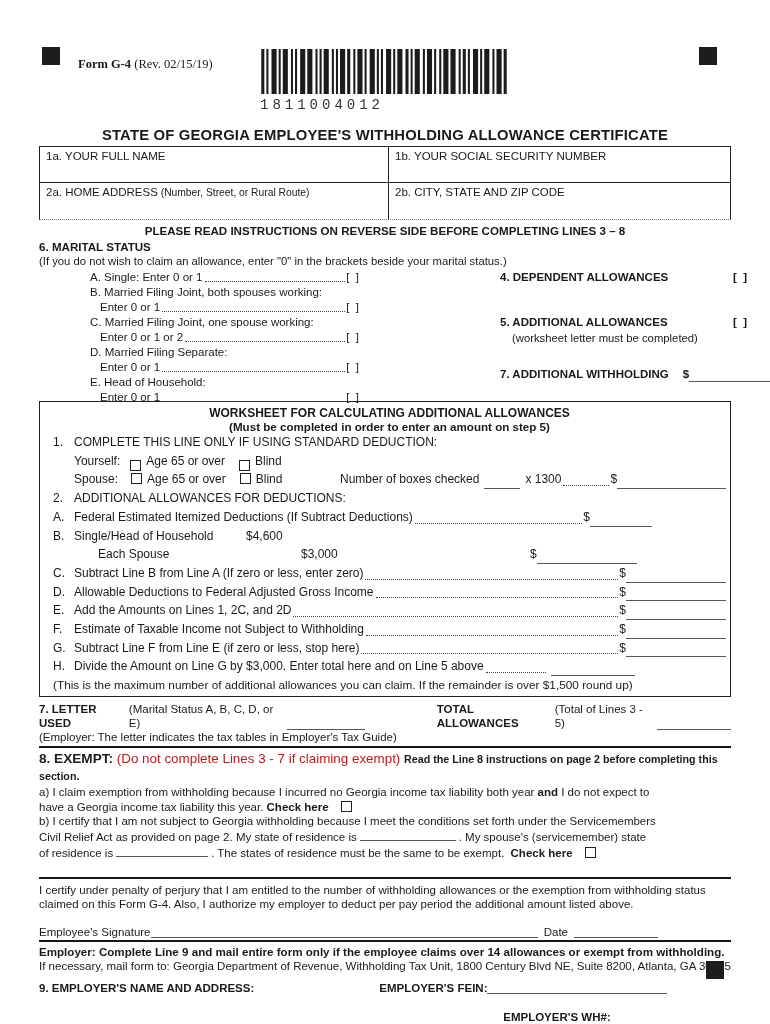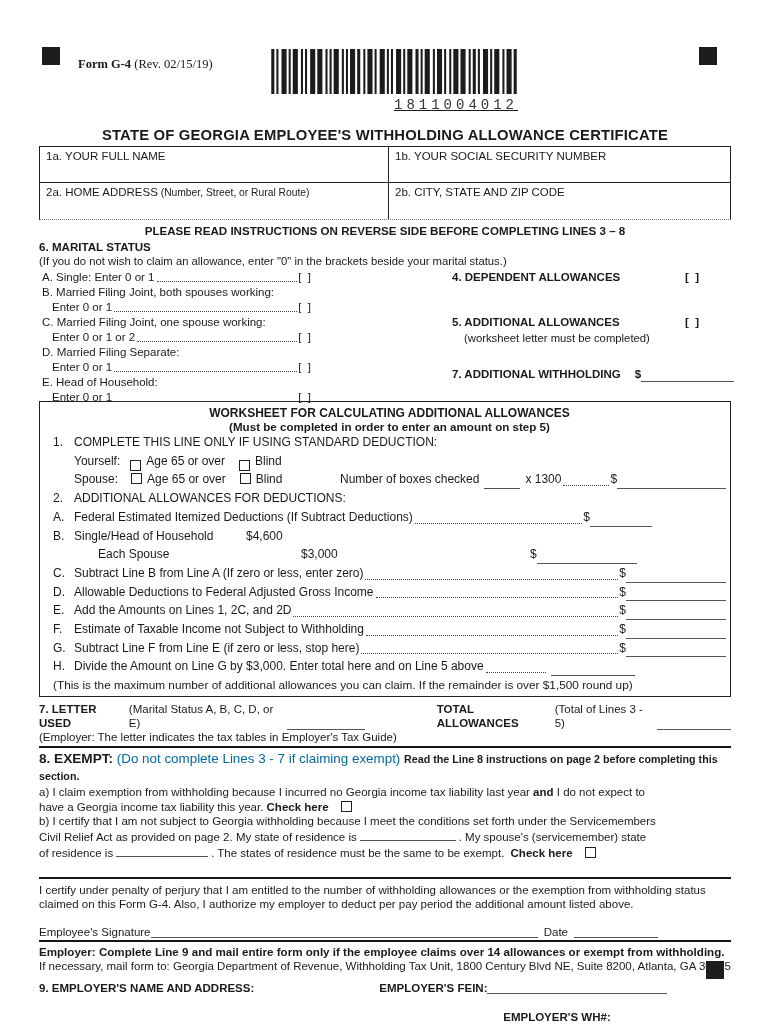--- a/index.html
+++ b/index.html
@@ -3,32 +3,32 @@
 <meta charset="utf-8">
 <style>
   html,body{margin:0;padding:0;background:#e8e8e8;}
   .page{position:relative;width:770px;height:1024px;margin:0 auto;background:#ffffff;
         font-family:"Liberation Sans", sans-serif;color:#1a1a1a;font-size:11.5px;overflow:hidden;}
   .content{padding:0 39px;}
   .bold{font-weight:bold;}
   .center{text-align:center;}
   .reg-mark{position:absolute;width:18px;height:18px;background:#1d1d1d;}
   .form-no{position:absolute;left:78px;top:57px;font-family:"Liberation Serif", serif;font-size:12.5px;}
-  .barcode-wrap{position:absolute;left:270px;top:49px;width:248px;text-align:right;text-decoration:underline;}
+  .barcode-wrap{position:absolute;left:260px;top:49px;width:248px;text-align:left;}
   .barcode-num{font-family:"Liberation Mono", monospace;font-size:14px;letter-spacing:4px;color:#333;margin-top:1px;}
   .title{margin-top:127px;font-size:14.8px;letter-spacing:.2px;}
   .grid{margin-top:3px;border:1.3px solid #222;border-bottom:1px dotted #777;display:grid;grid-template-columns:349px 1fr;}
   .cell{height:36px;padding:3px 6px;box-sizing:border-box;font-size:11.5px;}
   .cell.c-left{border-right:1.3px solid #222;}
   .cell.r-top{border-bottom:1.3px solid #222;}
   .hint{font-size:10.3px;}
   .banner{margin-top:4px;font-size:11.6px;}
   .m3-head{margin-top:3px;font-size:11.6px;}
   .m3-note{font-size:11.3px;margin-top:2px;}
-  .m3-rows{position:relative;margin-top:3px;line-height:15px;}
+  .m3-rows{position:relative;margin-top:3px;line-height:15px;margin-left:48px;}
   .m-row{width:272px;display:flex;align-items:flex-end;padding-left:3px;box-sizing:border-box;}
   .m-row .ind{margin-left:10px;}
   .leader{flex:1;border-bottom:1.4px dotted #444;margin:0 1px 3px 2px;min-width:8px;}
   .brk{white-space:pre;font-size:11.5px;}
   .r-item{position:absolute;left:413px;width:247px;display:flex;align-items:flex-end;}
   .r-item .sp{flex:1;}
   .r-note{position:absolute;left:425px;font-size:11.3px;}
   .blank{display:inline-block;border-bottom:1.2px solid #555;height:11px;vertical-align:baseline;}
   .ws-box{margin-top:-4px;border:1.6px solid #222;padding:4px 4px 2px 13px;}
   .ws-title{line-height:14px;font-size:12px;}
@@ -36,21 +36,21 @@
   .ws-row{display:flex;align-items:flex-end;line-height:18.7px;font-size:12px;}
   .ws-num{width:21px;flex:none;}
   .chk{display:inline-block;width:9px;height:9px;border:1.3px solid #222;margin:0 5px -1px 2px;}
   .chkgrp{width:266px;flex:none;}
   .foot-note{line-height:18px;font-size:11.8px;}
   .l7{margin-top:5px;line-height:14px;display:flex;align-items:flex-end;}
   .l7-sub{line-height:14px;}
   .rule{border:0;border-top:2.6px solid #161616;margin:2px 0 0 0;}
   .l8-head{margin-top:2px;line-height:17px;}
   .l8-big{font-size:13.6px;}
-  .l8-big-n{font-size:13.4px;color:#0369a1;}
+  .l8-big-n{font-size:13.4px;color:#b91c1c;}
   .l8-instr{font-size:10.7px;}
   .para{line-height:14.6px;}
   .cert{margin-top:4px;line-height:14px;}
   .sig-row{margin-top:15px;display:flex;align-items:flex-end;padding-right:73px;}
   .emp-bold{margin-top:3px;line-height:14px;font-size:11.6px;}
   .mail{line-height:14px;}
   .l9-row{margin-top:9px;display:flex;align-items:flex-end;}
   .wh-row{margin-top:17px;display:flex;align-items:center;flex-direction:column;}
 </style>
 </head>
@@ -301,21 +301,21 @@
       <span class="bold" style="margin-left:72px;">TOTAL ALLOWANCES</span>
         <span> (Total of Lines 3 - 5)</span>
       <span class="blank" style="width:76px;margin-left:4px;"></span>
     </div>
     <div class="l7-sub">(Employer: The letter indicates the tax tables in Employer's Tax Guide)</div>
 
     <hr class="rule">
 
     <div class="l8-head"><span class="bold l8-big">8. EXEMPT:</span><span class="l8-big-n"> (Do not complete Lines 3 - 7 if claiming exempt) </span><span class="bold l8-instr">Read the Line 8 instructions on page 2 before completing this section.</span></div>
 
-    <div class="para"><span>a) I claim exemption from withholding because I incurred no Georgia income tax liability last year </span><span class="bold">and</span><span> I do not expect to</span></div>
+    <div class="para"><span>a) I claim exemption from withholding because I incurred no Georgia income tax liability both year </span><span class="bold">and</span><span> I do not expect to</span></div>
     <div class="para"><span>have a Georgia income tax liability this year. </span><span class="bold">Check here</span><span class="chk" style="margin-left:12px;"></span></div>
 
     <div class="para">b) I certify that I am not subject to Georgia withholding because I meet the conditions set forth under the Servicemembers</div>
     <div class="para"><span>Civil Relief Act as provided on page 2.  My state of residence is</span><span class="blank" style="width:96px;margin:0 3px;"></span><span>.  My spouse's (servicemember) state</span></div>
     <div class="para"><span>of residence is</span><span class="blank" style="width:92px;margin:0 3px;"></span><span>.  The states of residence must be the same to be exempt. </span><span class="bold" style="margin-left:3px;">Check here</span><span class="chk" style="margin-left:12px;"></span></div>
 
     <hr class="rule" style="margin-top:17px;">
 
     <div class="cert">
       <div>I certify under penalty of perjury that I am entitled to the number of withholding allowances or the exemption from withholding status</div>

